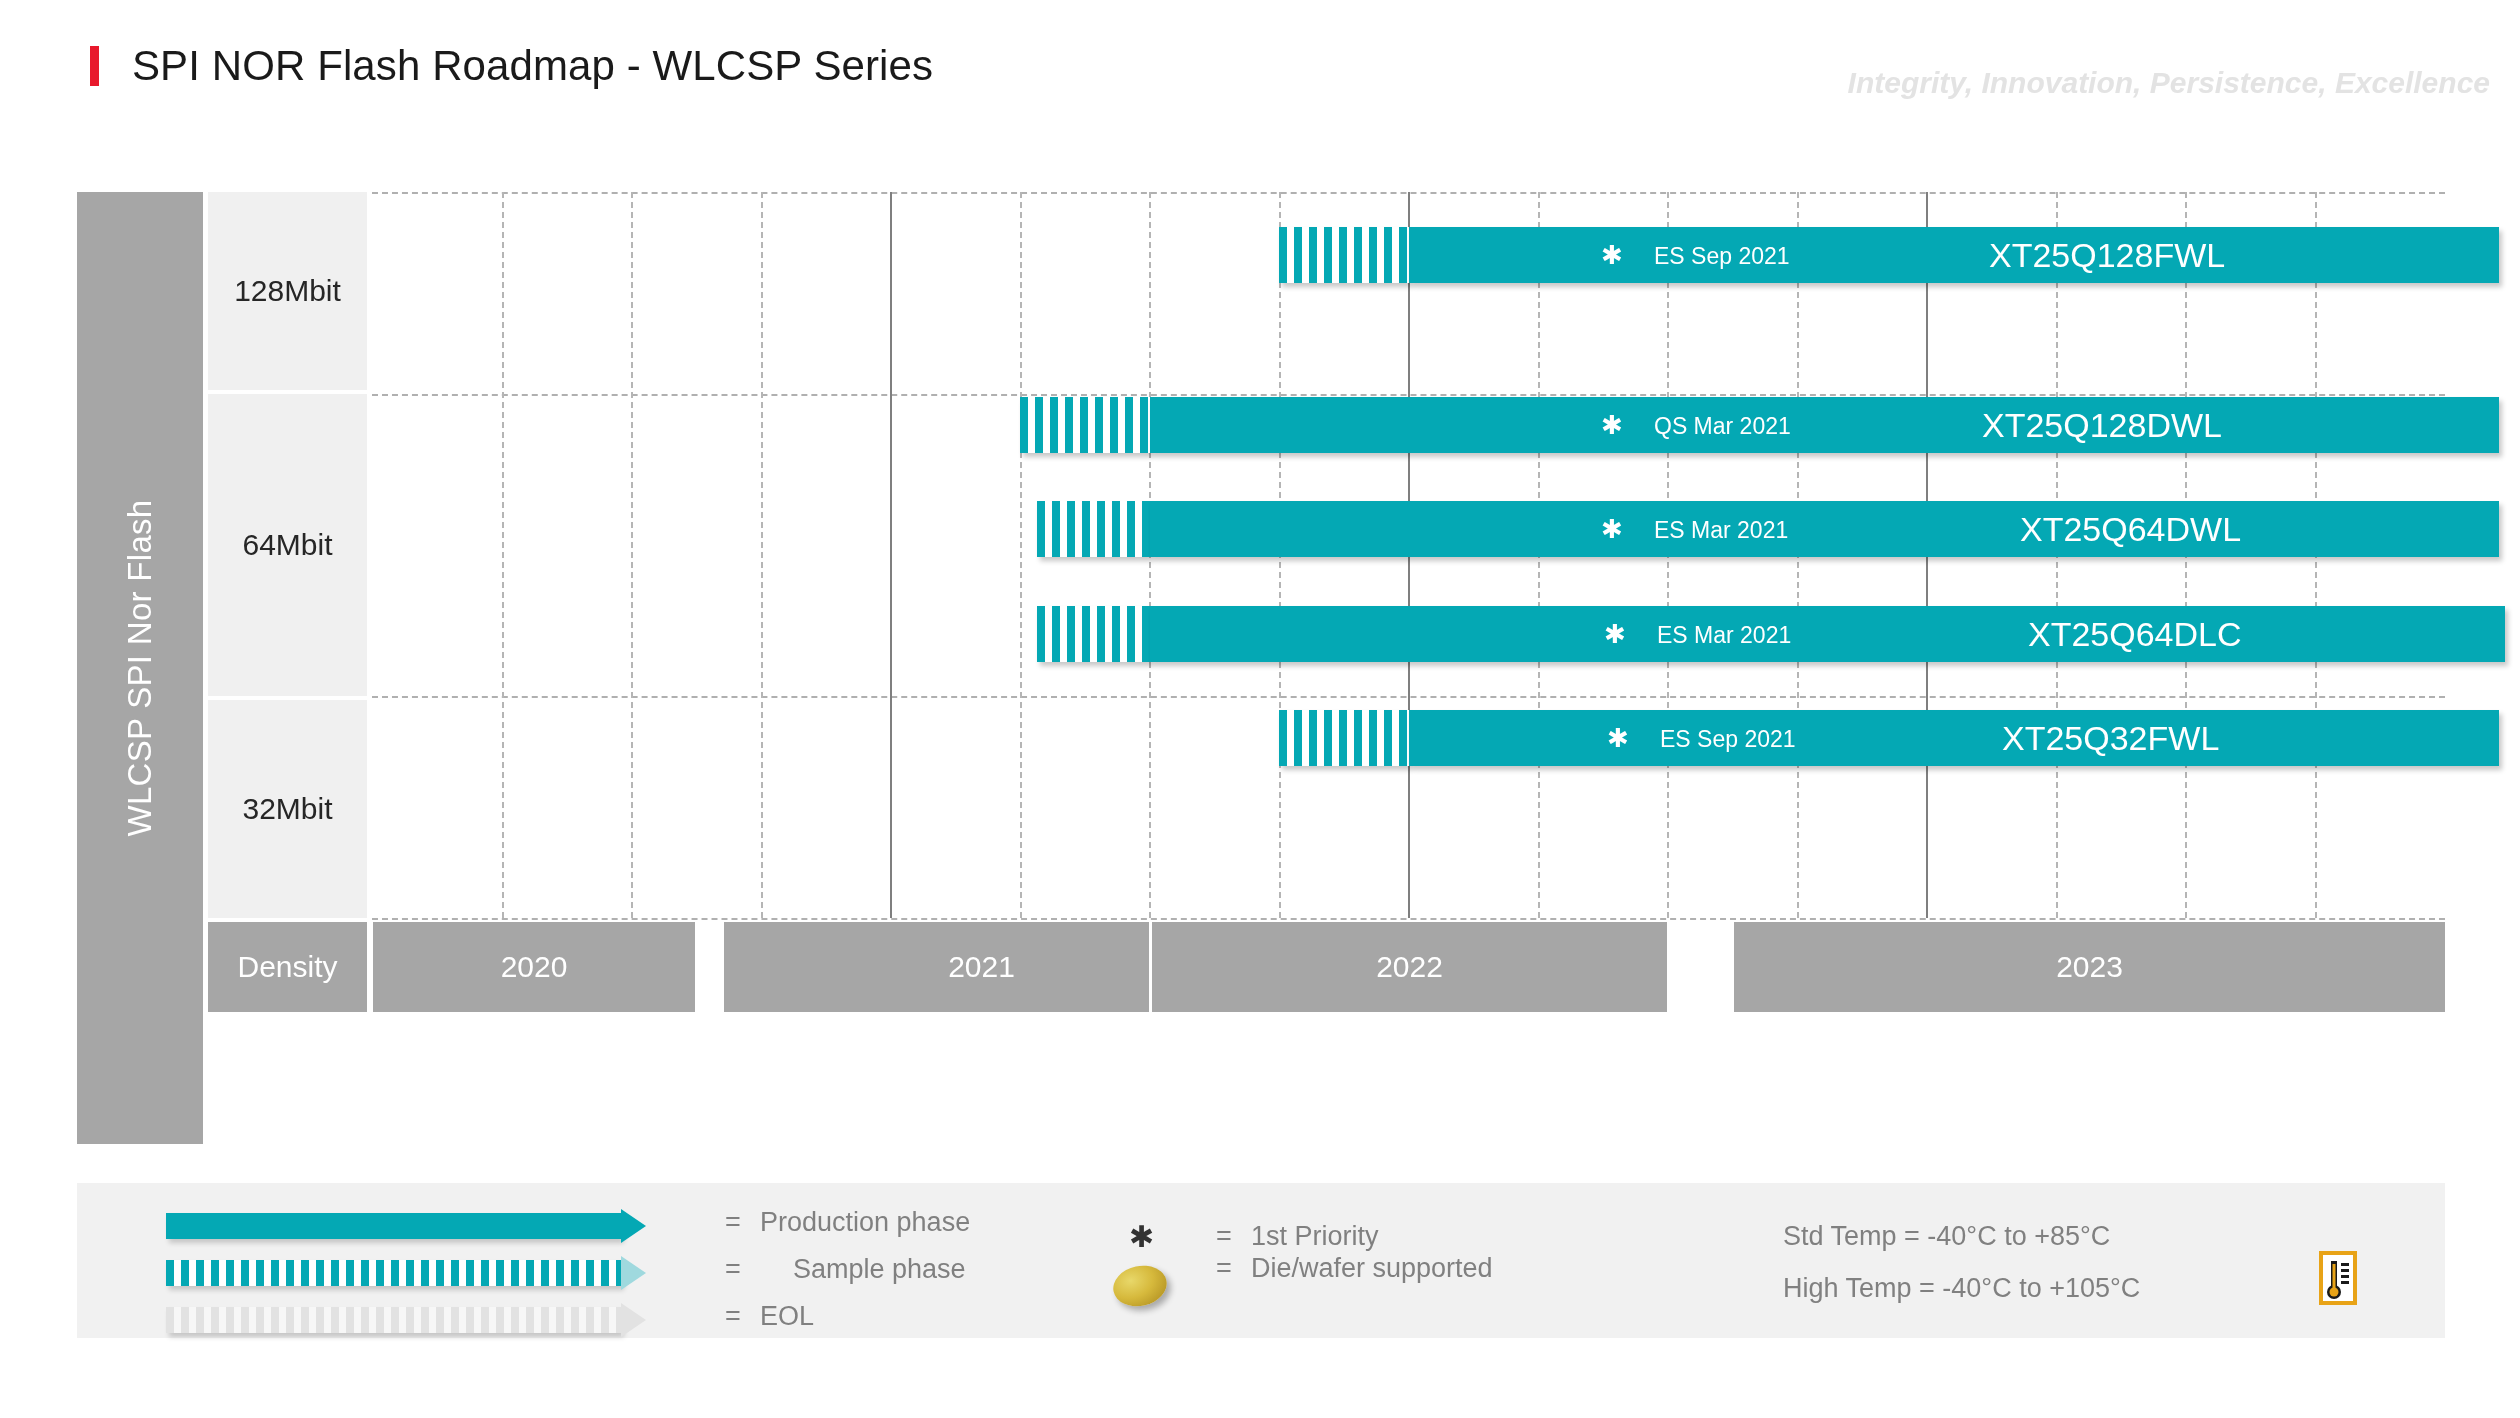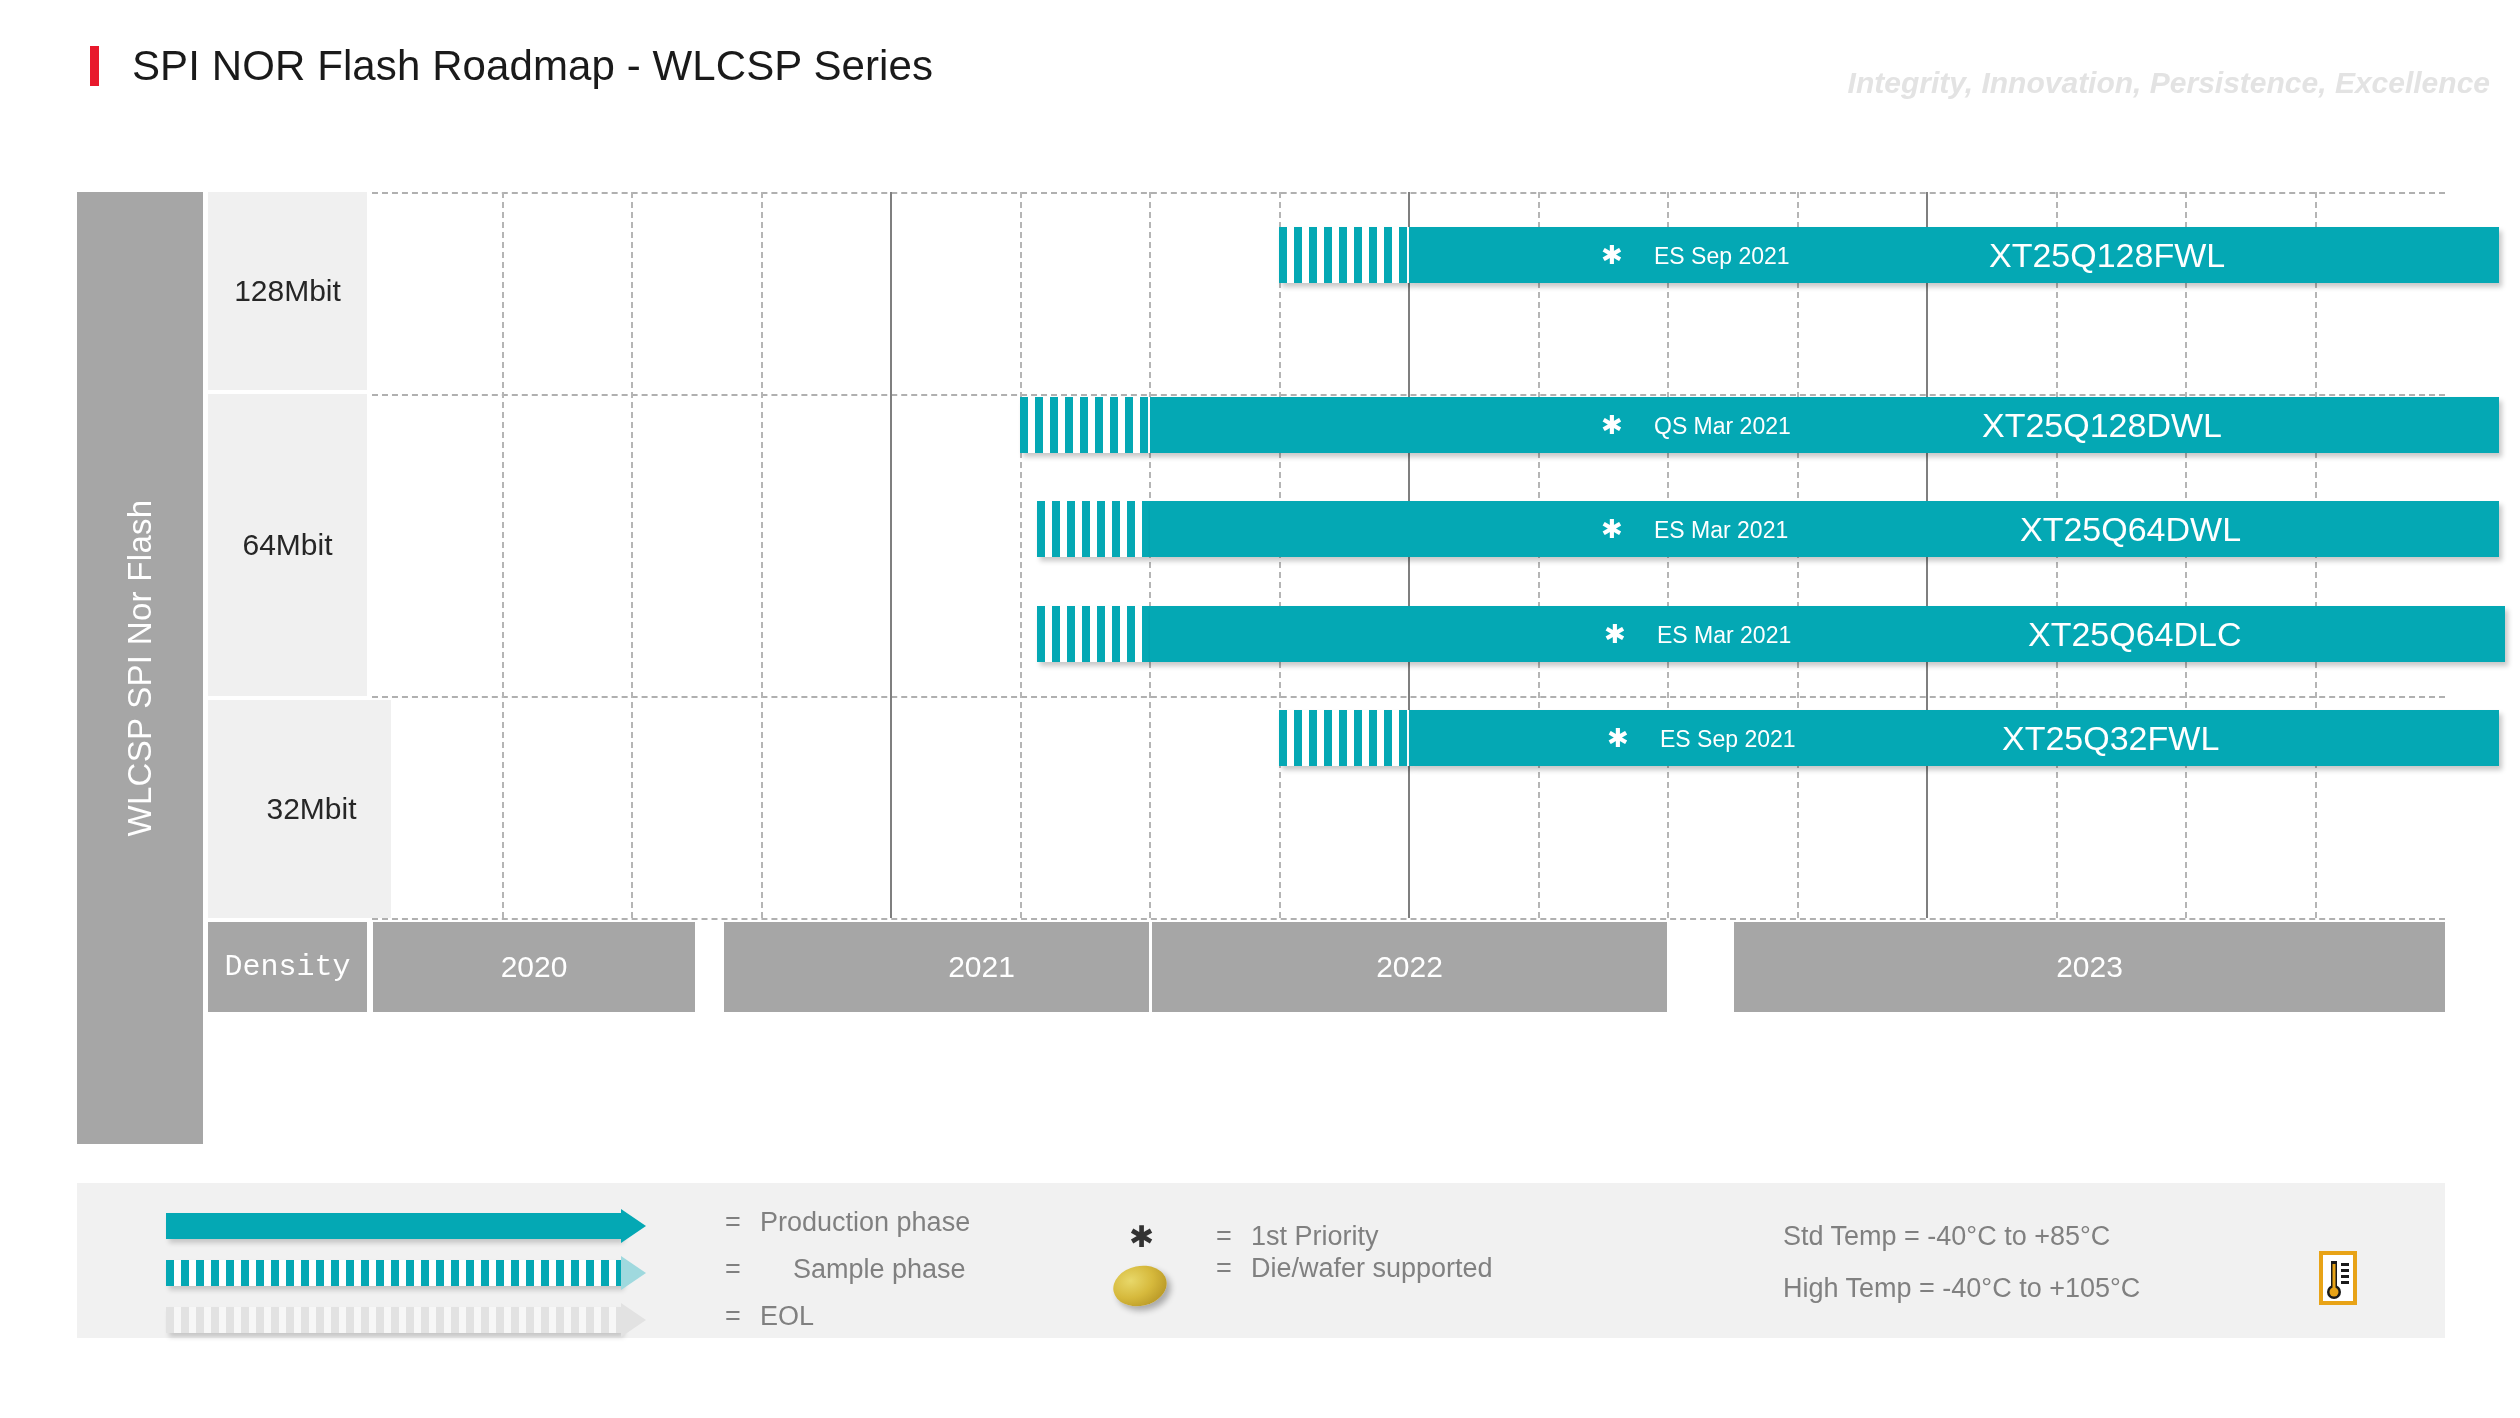--- a/index.html
+++ b/index.html
@@ -88,21 +88,21 @@
     width: 159px;
     background: #f0f0f0;
     display: flex;
     align-items: center;
     justify-content: center;
     font-size: 30px;
     color: #262626;
   }
   #density-128 { top: 0px;   height: 198px; }
   #density-64  { top: 202px; height: 302px; }
-  #density-32  { top: 508px; height: 218px; padding-left: 24px; }
+  #density-32  { top: 508px; height: 218px; }
 
   
   #footer-row {
     position: absolute;
     left: 0;
     top: 730px;
     width: 2368px;
     height: 90px;
   }
   #density-header {
@@ -110,21 +110,20 @@
     left: 131px;
     top: 0;
     width: 159px;
     height: 90px;
     background: #a6a6a6;
     color: #ffffff;
     font-size: 30px;
     display: flex;
     align-items: center;
     justify-content: center;
-    font-family: Liberation Mono, monospace;
   }
   .year-cell {
     position: absolute;
     top: 0;
     height: 90px;
     background: #a6a6a6;
     color: #ffffff;
     font-size: 30px;
     display: flex;
     align-items: center;

